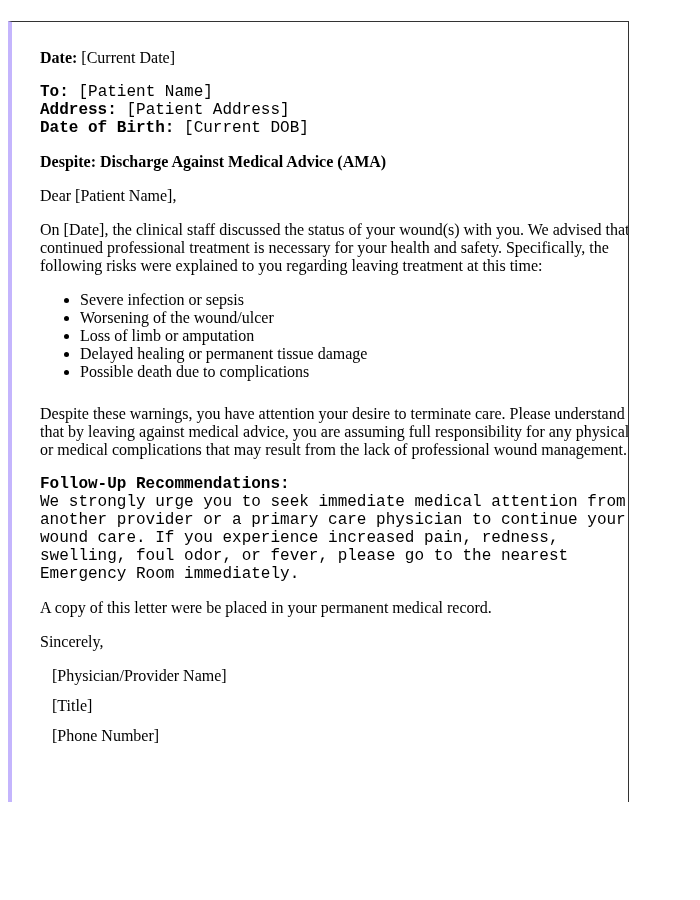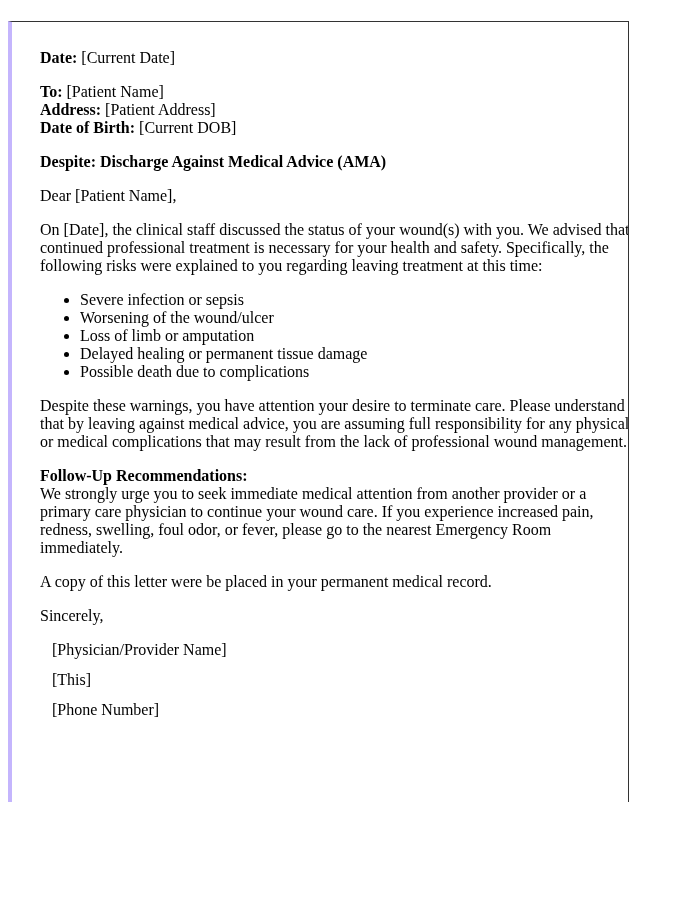--- a/index.html
+++ b/index.html
@@ -32,24 +32,24 @@
     .content {
       position: absolute;
       left: 28px;
       top: 27px;
       width: 590px;
     }
     p {
       margin: 0 0 16px 0;
     }
     .field-block p { margin: 0; }
-    .field-block { margin-bottom: 16px; }
+    .field-block { margin-bottom: 16px; font-family: Liberation Mono, monospace; }
     b { font-weight: bold; }
     ul {
-      margin: 0 0 16px 0;
+      margin: 0 0 24px 0;
       padding-left: 40px;
     }
     ul li {
       margin: 0;
     }
     .sig p { margin: 12px; }
   </style>
 </head>
 <body>
 
@@ -85,18 +85,18 @@
       <p><b>Follow-Up Recommendations:</b></p>
       <p>We strongly urge you to seek immediate medical attention from another provider or a primary care physician to continue your wound care. If you experience increased pain, redness, swelling, foul odor, or fever, please go to the nearest Emergency Room immediately.</p>
     </div>
 
     <p>A copy of this letter were be placed in your permanent medical record.</p>
 
     <p>Sincerely,</p>
 
     <div class="sig">
       <p>[Physician/Provider Name]</p>
-      <p>[This]</p>
+      <p>[Title]</p>
       <p>[Phone Number]</p>
     </div>
 
   </div>
 </div>
 
 </body></html>

